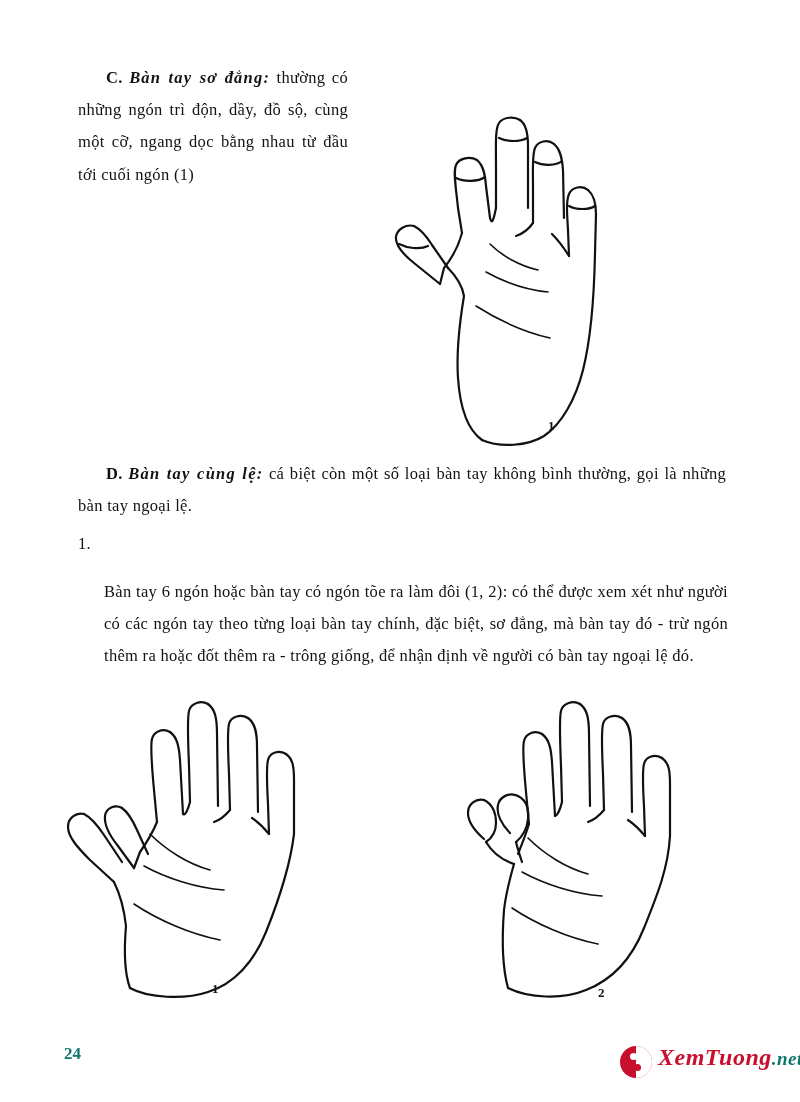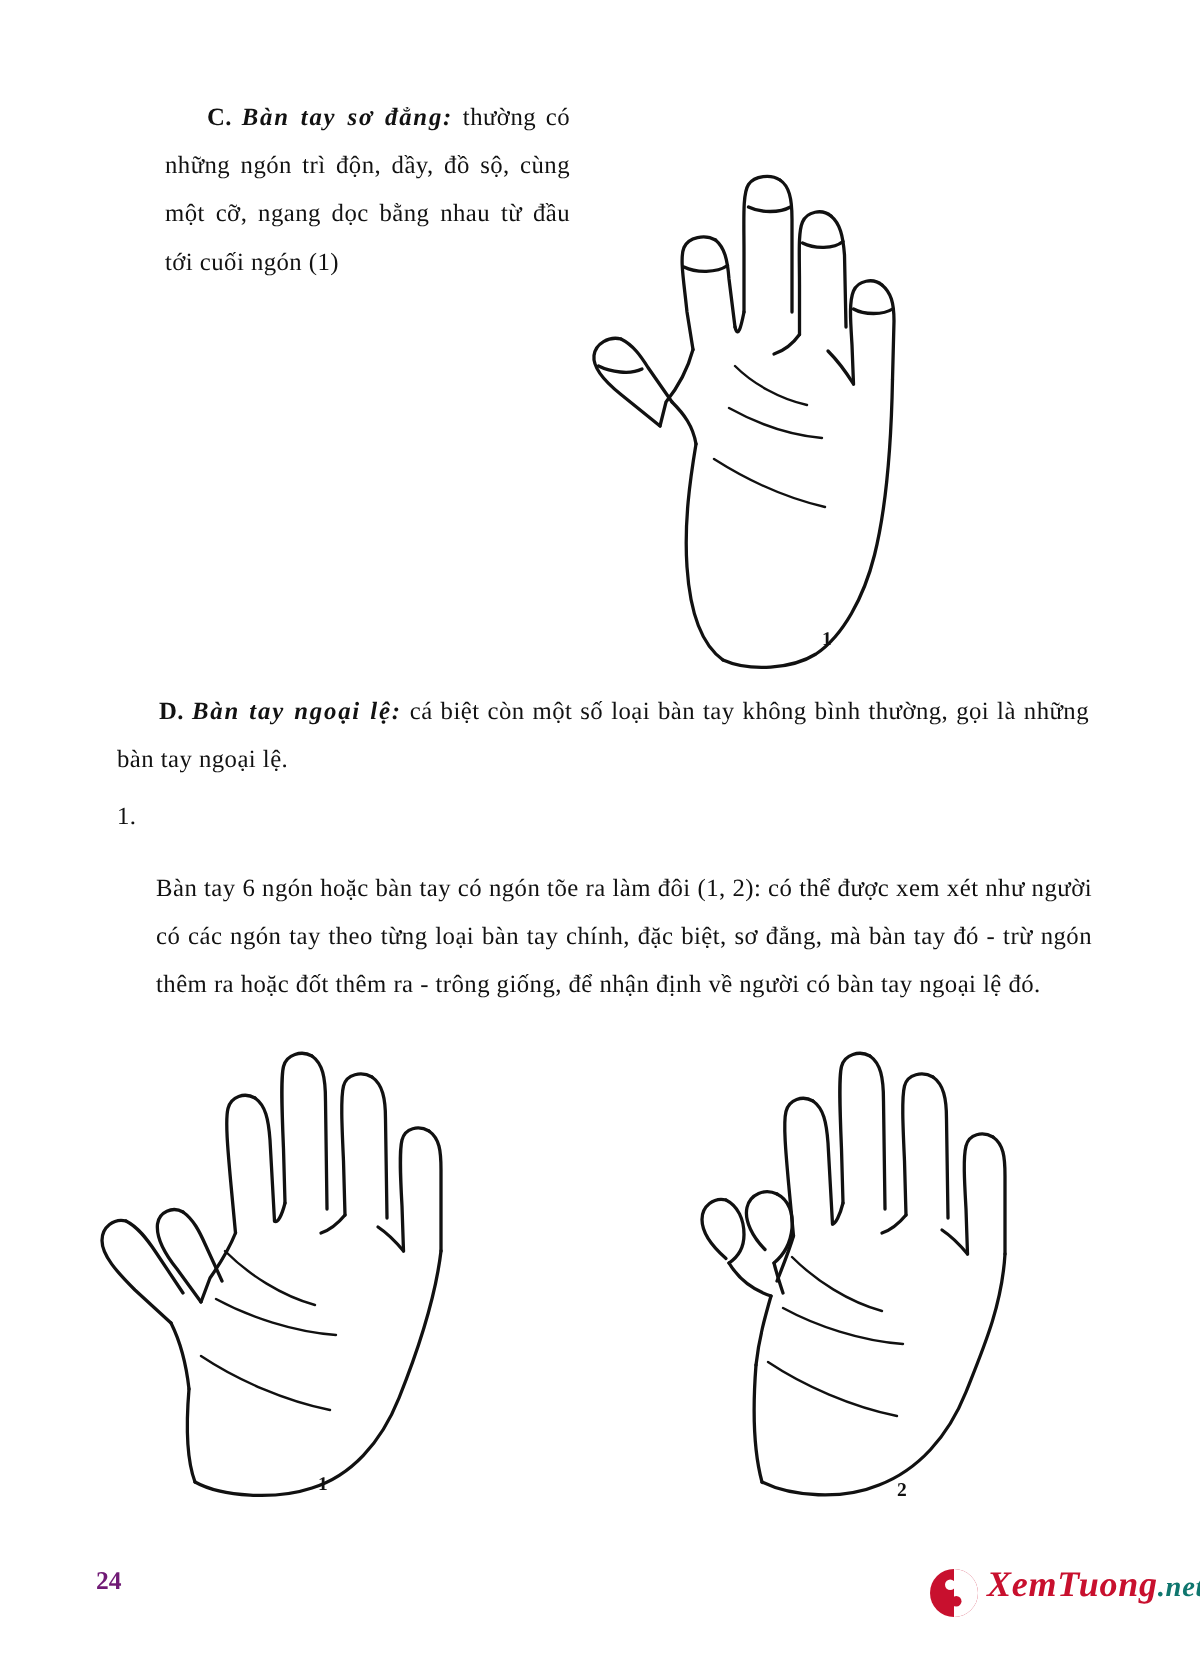--- a/index.html
+++ b/index.html
@@ -36,21 +36,20 @@
   .para .ital {
     font-style: italic;
     font-weight: bold;
     letter-spacing: 1.2px;
   }
 
   #para-c {
     left: 78px;
     top: 62px;
     width: 270px;
-    margin-left: 32px;
   }
   #para-c .indent {
     display: inline-block;
     width: 28px;
   }
 
   #para-d {
     left: 78px;
     top: 458px;
     width: 648px;
@@ -113,21 +112,21 @@
   #cap-bl  { left: 212px; top: 981px; }
   #cap-br  { left: 598px; top: 985px; }
 
   
   #page-number {
     position: absolute;
     left: 64px;
     top: 1044px;
     font-size: 17px;
     font-weight: bold;
-    color: #701a75;
+    color: #0f766e;
   }
 
   
   #watermark {
     position: absolute;
     left: 620px;
     top: 1042px;
     width: 160px;
     height: 44px;
   }
@@ -219,21 +218,21 @@
       <path d="M144 150 C142 160 140 168 138 160"></path>
 
       <path d="M138 186 C150 198 168 208 186 212" stroke-width="1.6"></path>
       <path d="M134 214 C152 224 174 232 196 234" stroke-width="1.6"></path>
       <path d="M124 248 C146 262 172 274 198 280" stroke-width="1.6"></path>
     </svg>
   </div>
   <div class="fig-caption" id="cap-top">1</div>
 
   <div class="para" id="para-d">
-    <span class="indent"></span><span class="lead">D.</span> <span class="ital">Bàn tay ngoại lệ:</span><span> cá biệt còn một số loại bàn tay không bình thường, gọi là những bàn tay ngoại lệ.</span>
+    <span class="indent"></span><span class="lead">D.</span> <span class="ital">Bàn tay cùng lệ:</span><span> cá biệt còn một số loại bàn tay không bình thường, gọi là những bàn tay ngoại lệ.</span>
   </div>
 
   <div class="para" id="para-1">
     <span class="numtag">1.</span>
     <span class="body">Bàn tay 6 ngón hoặc bàn tay có ngón tõe ra làm đôi (1, 2): có thể được xem xét như người có các ngón tay theo từng loại bàn tay chính, đặc biệt, sơ đẳng, mà bàn tay đó - trừ ngón thêm ra hoặc đốt thêm ra - trông giống, để nhận định về người có bàn tay ngoại lệ đó.</span>
   </div>
 
   <div class="fig" id="fig-bl">
     <svg viewBox="0 0 300 330" width="300" height="330" fill="none" stroke="#111" stroke-width="2.2" stroke-linecap="round" stroke-linejoin="round">
 

